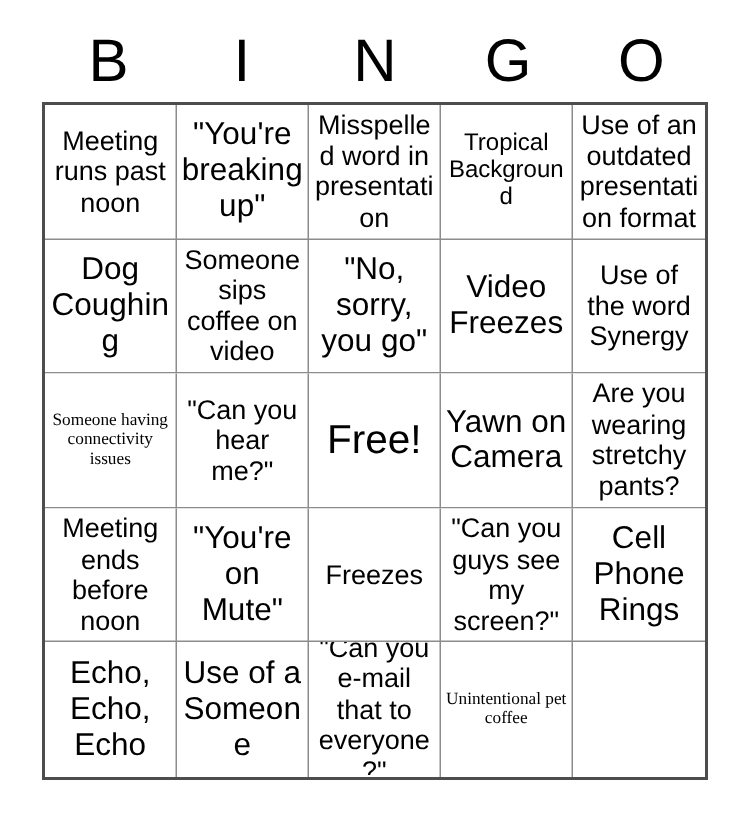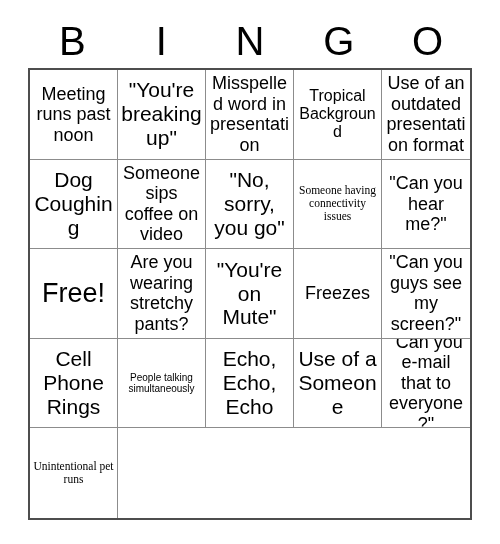--- a/index.html
+++ b/index.html
@@ -125,53 +125,62 @@
       <div class="bingo-cell">
         <span class="cell-text fs-xl">Dog Coughing</span>
       </div>
       <div class="bingo-cell">
         <span class="cell-text fs-sm">Someone sips coffee on video</span>
       </div>
       <div class="bingo-cell">
         <span class="cell-text fs-xl">"No, sorry, you go"</span>
       </div>
       <div class="bingo-cell">
+        <span class="cell-text fs-xl">Video Freezes</span>
+      </div>
+      <div class="bingo-cell">
+        <span class="cell-text fs-lg">Use of the word Synergy</span>
+      </div>
+      <div class="bingo-cell">
         <span class="cell-text fs-xs">Someone having connectivity issues</span>
       </div>
       <div class="bingo-cell">
         <span class="cell-text fs-lg">"Can you hear me?"</span>
       </div>
       <div class="bingo-cell">
         <span class="cell-text fs-xxl">Free!</span>
       </div>
       <div class="bingo-cell">
+        <span class="cell-text fs-xl">Yawn on Camera</span>
+      </div>
+      <div class="bingo-cell">
         <span class="cell-text fs-sm">Are you wearing stretchy pants?</span>
+      </div>
+      <div class="bingo-cell">
+        <span class="cell-text fs-sm">Meeting ends before noon</span>
       </div>
       <div class="bingo-cell">
         <span class="cell-text fs-xl">"You're on Mute"</span>
       </div>
       <div class="bingo-cell">
         <span class="cell-text fs-lg">Freezes</span>
       </div>
       <div class="bingo-cell">
         <span class="cell-text fs-sm">"Can you guys see my screen?"</span>
       </div>
       <div class="bingo-cell">
         <span class="cell-text fs-xl">Cell Phone Rings</span>
       </div>
       <div class="bingo-cell">
-        <span class="cell-text fs-xxs">People talking simultaneously</span>
-      </div>
-      <div class="bingo-cell">
         <span class="cell-text fs-xl">Echo, Echo, Echo</span>
       </div>
       <div class="bingo-cell">
         <span class="cell-text fs-xl">Use of a Someone</span>
       </div>
       <div class="bingo-cell">
         <span class="cell-text fs-sm">"Can you e-mail that to everyone?"</span>
       </div>
       <div class="bingo-cell">
-        <span class="cell-text fs-xs">Unintentional pet runs</span>
+        <span class="cell-text fs-xs">Unintentional pet coffee</span>
       </div>
     </div>
 
 </div>
 
 </body></html>

